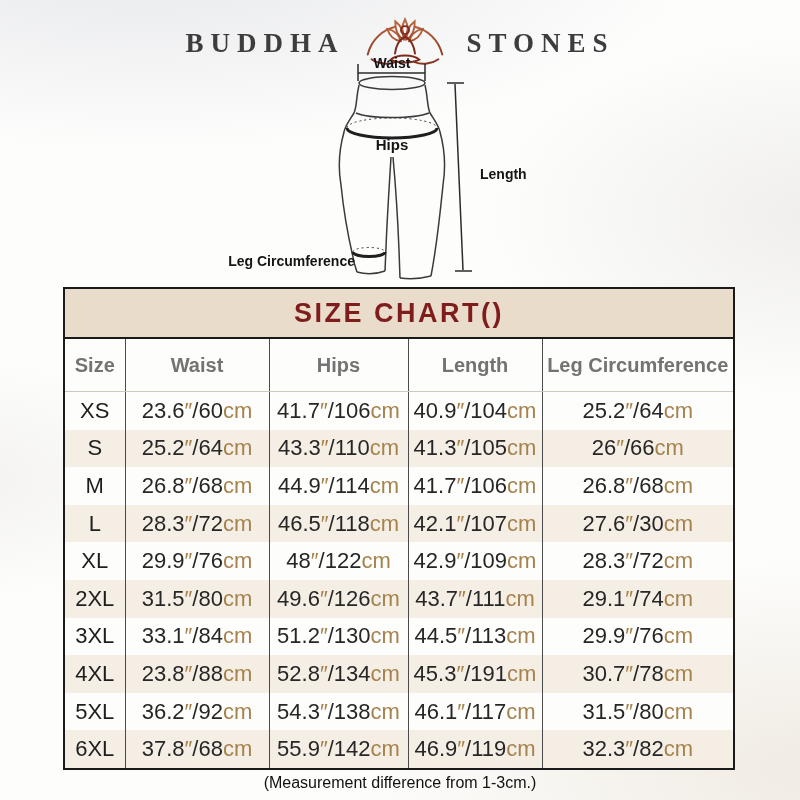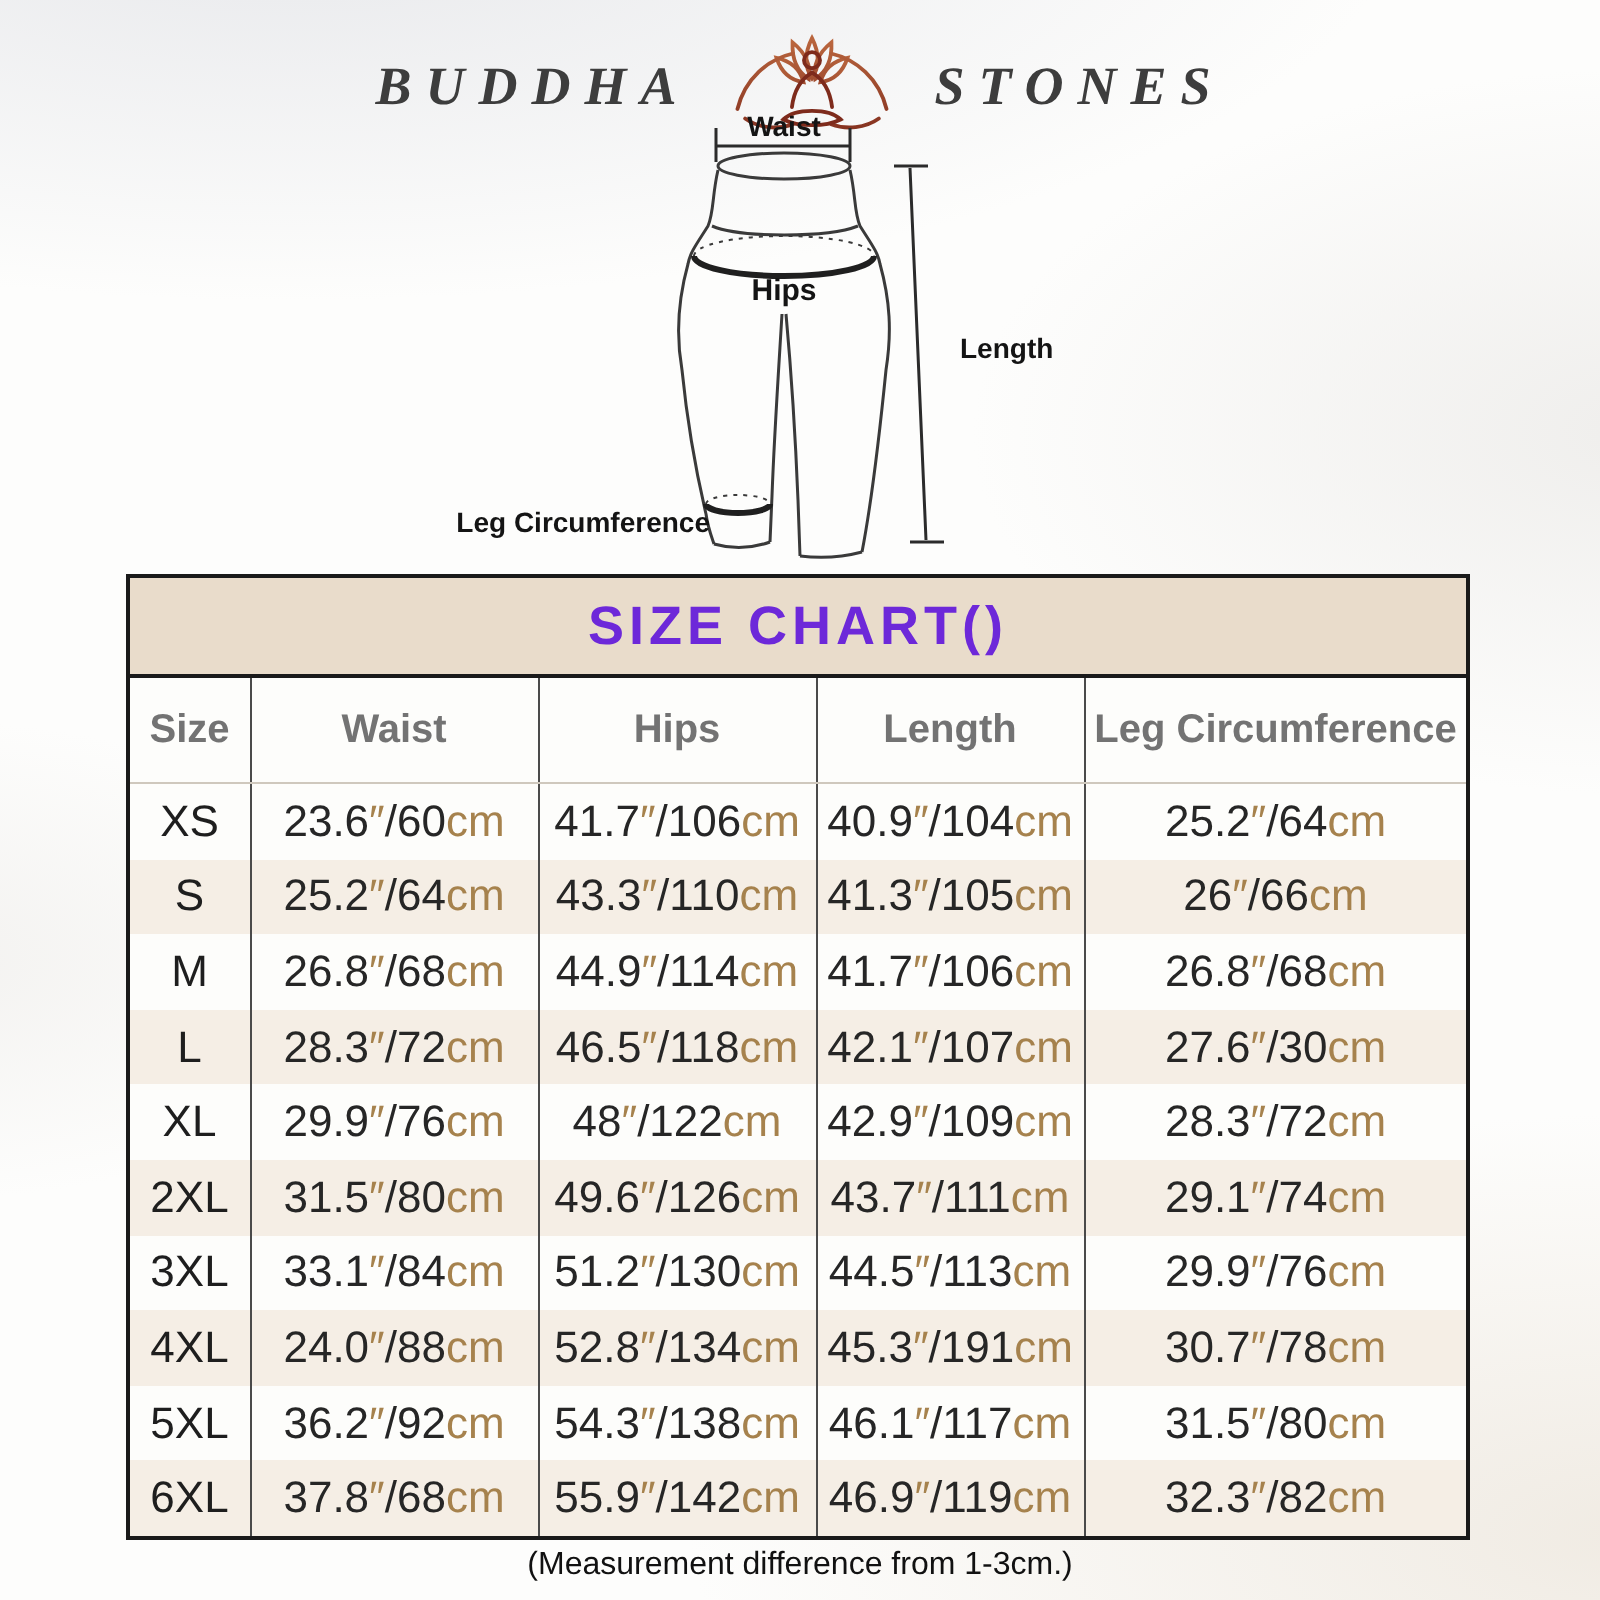--- a/index.html
+++ b/index.html
@@ -13,37 +13,37 @@
       radial-gradient(400px 200px at -5% 60%, #f3f2f0 0%, rgba(243,242,240,0) 60%),
       #fdfdfc;
   }
   
   .logo-row{
     position:absolute;top:14px;left:0;width:100%;
     display:flex;justify-content:center;align-items:center;gap:18px;
   }
   .brand-word{
     font-family:"Liberation Serif", serif;
-    font-size:27px;font-weight:600;letter-spacing:7px;color:#3d3d3d;font-style:italic;
+    font-size:27px;font-weight:600;letter-spacing:7px;color:#3d3d3d;
   }
   .lotus{width:86px;height:58px;flex:0 0 auto;}
   
   .diagram{position:absolute;left:0;top:0;width:800px;height:290px;}
   .diagram text{font-family:"Liberation Sans",sans-serif;font-weight:bold;fill:#141414;}
   
   .chart{
     position:absolute;left:63px;top:287px;width:672px;
     border:2px solid #1a1a1a;background:#fdfdfb;box-sizing:border-box;
   }
   .chart-title{
     height:48px;background:#e9dccb;border-bottom:2px solid #1a1a1a;
     display:flex;justify-content:center;align-items:baseline;
     padding-top:0;line-height:48px;
   }
-  .chart-title .t-main{font-size:27px;font-weight:bold;color:#6d28d9;letter-spacing:2.5px;}
+  .chart-title .t-main{font-size:27px;font-weight:bold;color:#7f1d1d;letter-spacing:2.5px;}
   .chart-title .t-sub{font-size:19px;font-weight:bold;color:#9c7b47;letter-spacing:1.5px;}
   table.size-table{width:100%;border-collapse:collapse;table-layout:fixed;}
   table.size-table th{
     height:52px;font-size:20px;font-weight:bold;color:#737373;
     border-bottom:1px solid #cfc8bd;background:#fdfdfb;padding:0;
   }
   table.size-table th+th, table.size-table td+td{border-left:1px solid #4a4a4a;}
   table.size-table td{
     height:37.6px;text-align:center;vertical-align:middle;padding:0;
     font-size:22px;white-space:nowrap;
@@ -191,21 +191,21 @@
         </tr>
         <tr class="white">
           <td class="size-col">3XL</td>
           <td><span class="v">33.1</span><span class="u">″</span><span class="v">/84</span><span class="u">cm</span></td>
           <td><span class="v">51.2</span><span class="u">″</span><span class="v">/130</span><span class="u">cm</span></td>
           <td><span class="v">44.5</span><span class="u">″</span><span class="v">/113</span><span class="u">cm</span></td>
           <td><span class="v">29.9</span><span class="u">″</span><span class="v">/76</span><span class="u">cm</span></td>
         </tr>
         <tr class="beige">
           <td class="size-col">4XL</td>
-          <td><span class="v">24.0</span><span class="u">″</span><span class="v">/88</span><span class="u">cm</span></td>
+          <td><span class="v">23.8</span><span class="u">″</span><span class="v">/88</span><span class="u">cm</span></td>
           <td><span class="v">52.8</span><span class="u">″</span><span class="v">/134</span><span class="u">cm</span></td>
           <td><span class="v">45.3</span><span class="u">″</span><span class="v">/191</span><span class="u">cm</span></td>
           <td><span class="v">30.7</span><span class="u">″</span><span class="v">/78</span><span class="u">cm</span></td>
         </tr>
         <tr class="white">
           <td class="size-col">5XL</td>
           <td><span class="v">36.2</span><span class="u">″</span><span class="v">/92</span><span class="u">cm</span></td>
           <td><span class="v">54.3</span><span class="u">″</span><span class="v">/138</span><span class="u">cm</span></td>
           <td><span class="v">46.1</span><span class="u">″</span><span class="v">/117</span><span class="u">cm</span></td>
           <td><span class="v">31.5</span><span class="u">″</span><span class="v">/80</span><span class="u">cm</span></td>

